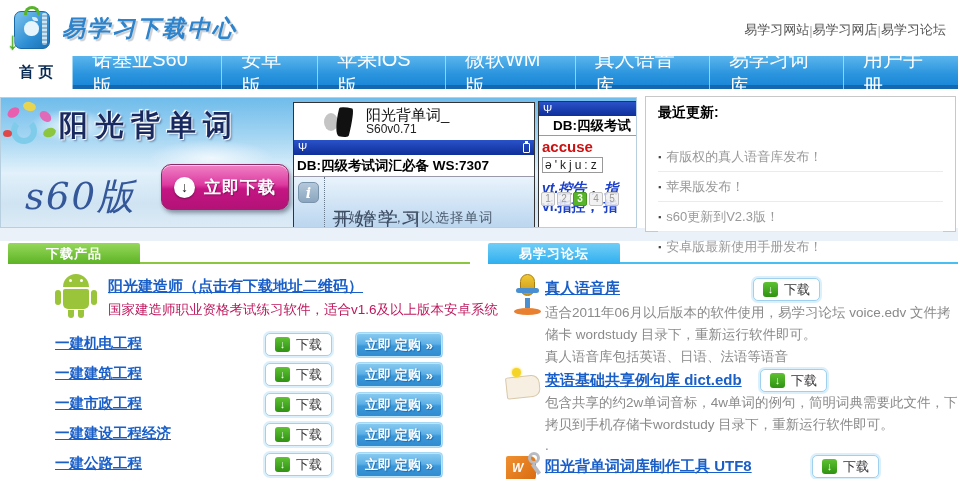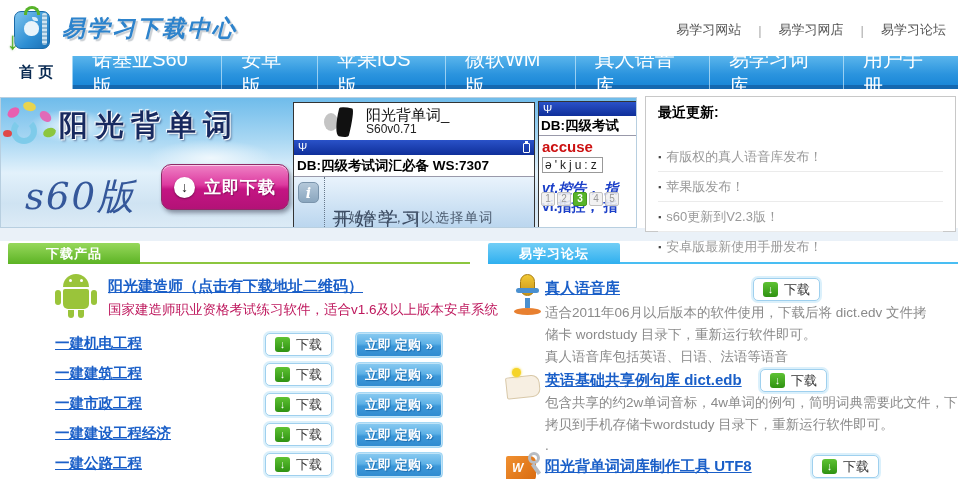--- a/index.html
+++ b/index.html
@@ -14,21 +14,21 @@
   .logo-icon { position:relative; width:46px; height:46px; }
   .bag { position:absolute; left:6px; top:6px; width:36px; height:38px; border-radius:7px;
          background:linear-gradient(135deg,#7ec4ee,#2e8fd4 60%,#1a6fb4); border:1px solid #1a6aa8; }
   .bag-apple { position:absolute; left:16px; top:16px; width:15px; height:15px; background:#e8f4fb; border-radius:50% 50% 46% 46%; }
   .bag-leaf { position:absolute; left:24px; top:12px; width:6px; height:4px; background:#d8ecf8; border-radius:0 6px 0 6px; }
   .bag-handle { position:absolute; left:16px; top:1px; width:16px; height:9px; border:3px solid #57b32a; border-bottom:none; border-radius:8px 8px 0 0; }
   .bag-zip { position:absolute; left:34px; top:8px; width:5px; height:32px; background:repeating-linear-gradient(180deg,#cfe4f2 0 2px,#8fb8d4 2px 4px); border-radius:2px; }
   .dl-green-arrow { position:absolute; left:-1px; top:22px; color:#4fae1f; font-weight:bold; font-size:24px; text-shadow:1px 1px 0 #fff,0 0 2px #2c7a10; }
   .logo-text { font-size:23px; font-weight:bold; font-style:italic; letter-spacing:2px;
                color:#2d83cc; text-shadow:2px 2px 1px #c9ced3; }
-  .top-links { position:absolute; right:12px; top:21px; display:flex; align-items:center; gap:17px;
+  .top-links { position:absolute; right:12px; top:21px; display:flex; align-items:center; gap:0;
                font-size:13px; color:#555; }
   .top-links a { color:#555; text-decoration:none; cursor:pointer; }
   .tl-sep { color:#aaa; }
   
   .mainnav { position:absolute; left:0; top:56px; width:958px; height:33px;
              background:linear-gradient(180deg,#5ab5ec 0%,#2b94de 55%,#1583d6 100%);
              display:flex; align-items:stretch; }
   .mainnav::after { content:""; position:absolute; left:0; bottom:0; width:958px; height:4px; background:#1568b0; }
   .nav-home { position:relative; z-index:2; width:76px; background:#fff; color:#0a2b52; font-weight:bold;
               font-size:15px; display:flex; align-items:center; justify-content:center; cursor:pointer; }
@@ -80,21 +80,21 @@
   .p1-menu::before { content:""; position:absolute; left:30px; top:0; height:100%; border-left:1px dotted #66778a; }
   .info-ic { position:absolute; left:4px; top:5px; width:21px; height:21px; border-radius:5px;
              background:linear-gradient(180deg,#b4c8da,#8aa6be); border:1px solid #7a94ac; color:#fff;
              font-family:"DejaVu Serif",serif; font-style:italic; font-weight:bold; font-size:14px;
              display:flex; align-items:center; justify-content:center; }
   .p1-sel { position:absolute; left:38px; top:2px; font-size:20px; color:#3a4a62; letter-spacing:3px;margin-top:27px; }
   .p1-sub { position:absolute; left:40px; top:32px; font-size:13.5px; color:#4a5a6e; letter-spacing:1px; white-space:nowrap; }
   .phone2 { position:absolute; left:537px; top:3px; width:100px; height:128px; background:#fff;
             border:1px solid #333; border-right:none; overflow:hidden; }
   .p2-status { height:14px; background:linear-gradient(180deg,#2a52c8,#0f2f9a); position:relative; }
-  .p2-db { height:20px; font-size:13.5px; font-weight:bold; color:#000; line-height:20px; padding-left:2px;
+  .p2-db { height:20px; font-size:13.5px; font-weight:bold; color:#000; line-height:20px; padding-left:14px;
            white-space:nowrap; border-bottom:1px solid #99a; }
   .p2-body { position:relative; height:94px; padding:2px 0 0 3px; }
   .p2-word { font-size:15px; font-weight:bold; color:#cc1111; }
   .p2-phon { display:inline-block; border:1px solid #999; background:#fff; font-size:12px; letter-spacing:3px;
              padding:0 2px; margin-top:1px; color:#222; }
   .p2-m1 { margin-top:7px; font-size:14px; font-weight:bold; color:#1b3fc8; white-space:nowrap;font-style:italic; }
   .p2-m2 { font-size:14px; font-weight:bold; color:#1b3fc8; white-space:nowrap; }
   .pager { position:absolute; left:2px; top:56px; display:flex; gap:2px; }
   .pg { width:14px; height:14px; background:rgba(240,240,240,.88); border:1px solid #c0c0c0; border-radius:2px;
         font-size:10px; line-height:12px; text-align:center; color:#999; cursor:pointer; }
@@ -344,21 +344,21 @@
   <div class="mic-cap"></div>
     <div class="mic-bar"></div>
     <div class="mic-stem"></div>
     <div class="mic-base"></div>
 </div>
 <a class="link oth-link" style="left:545px; top:279px;">真人语音库</a>
 <span class="dl-btn" style="left:753px; top:278px;">
     <span class="arr">↓</span>
     <span class="txt">下载</span>
   </span>
-<div class="oth-desc" style="left:545px; top:304px;">适合2011年06月以后版本的软件使用，下载后将 dict.edv 文件拷</div>
+<div class="oth-desc" style="left:545px; top:304px;">适合2011年06月以后版本的软件使用，易学习论坛 voice.edv 文件拷</div>
 <div class="oth-desc" style="left:545px; top:326px;">储卡 wordstudy 目录下，重新运行软件即可。</div>
 <div class="oth-desc" style="left:545px; top:348px;">真人语音库包括英语、日语、法语等语音</div>
 
 <div class="book bk1">
   <div class="bk-pages"></div>
     <div class="bk-bulb"></div>
 </div>
 <a class="link oth-link" style="left:545px; top:371px;">英语基础共享例句库 dict.edb</a>
 <span class="dl-btn" style="left:760px; top:369px;">
     <span class="arr">↓</span>

